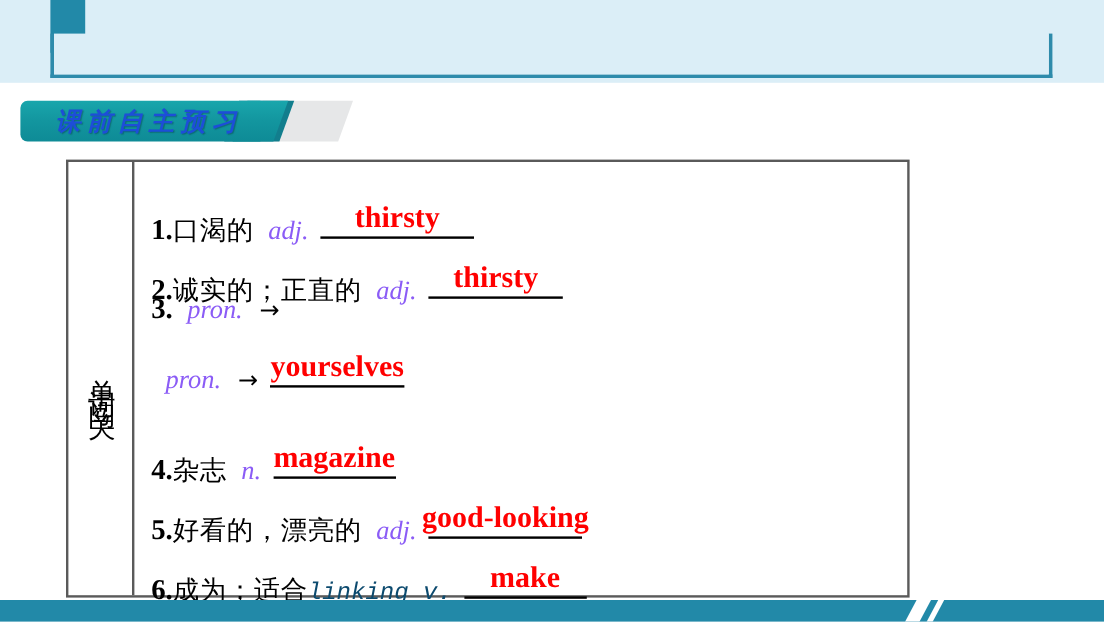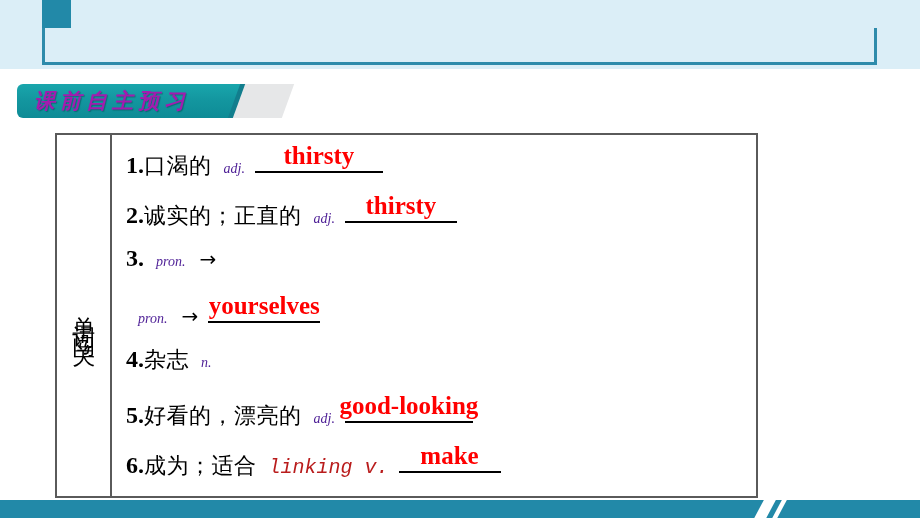--- a/index.html
+++ b/index.html
@@ -93,31 +93,31 @@
     position: absolute;
     right: -17px;
     top: 0;
     width: 34px;
     height: 34px;
     background: inherit;
     transform: skewX(-20deg);
   }
   .banner-text {
     position: absolute;
-    left: 17px;
+    left: 29px;
     top: 2px;
     width: 190px;
     height: 32px;
     line-height: 30px;
     font-family: "DejaVu Sans", sans-serif;
     font-size: 21px;
     font-weight: bold;
     font-style: italic;
     letter-spacing: 5px;
-    color: #a21caf;
+    color: #1d4ed8;
     text-shadow: 1px 1px 1px rgba(0,0,0,0.25);
     white-space: nowrap;
     z-index: 4;
   }
 
   
   .vocab-table {
     position: absolute;
     left: 55px;
     top: 133px;
@@ -161,34 +161,34 @@
     font-family: "Liberation Serif", serif;
     font-size: 24px;
     font-weight: bold;
     color: #000;
   }
   .cn {
     font-family: "DejaVu Sans", sans-serif;
     font-size: 22px;
     color: #000;
     letter-spacing: 0.5px;
+    margin-top: 32px;
   }
   .pos {
     font-family: "Liberation Serif", serif;
-    font-size: 14px;
+    font-size: 22px;
     font-style: italic;
-    color: #4c1d95;
+    color: #8b5cf6;
     margin-left: 12px;
   }
   .pos-mono {
     font-family: "Liberation Mono", monospace;
     font-size: 20px;
     font-style: italic;
-    color: #b91c1c;
-    margin-left: 12px;
+    color: #0c4a6e;
   }
   .arrow {
     font-family: "DejaVu Sans", sans-serif;
     font-size: 20px;
     color: #000;
     margin-left: 14px;
   }
   .blank {
     position: relative;
     display: inline-block;
@@ -295,20 +295,23 @@
       <span class="arrow">→</span>
       <span class="blank w-mid">
         <span class="ans">yourselves</span>
       </span>
     </div>
 
     <div class="vocab-row">
       <span class="num">4.</span>
       <span class="cn">杂志</span>
       <span class="pos">n.</span>
+      <span class="blank w-narrow">
+        <span class="ans">magazine</span>
+      </span>
     </div>
 
     <div class="vocab-row">
       <span class="num">5.</span>
       <span class="cn">好看的，漂亮的</span>
       <span class="pos">adj.</span>
       <span class="blank w-wide">
         <span class="ans">good-looking</span>
       </span>
     </div>

